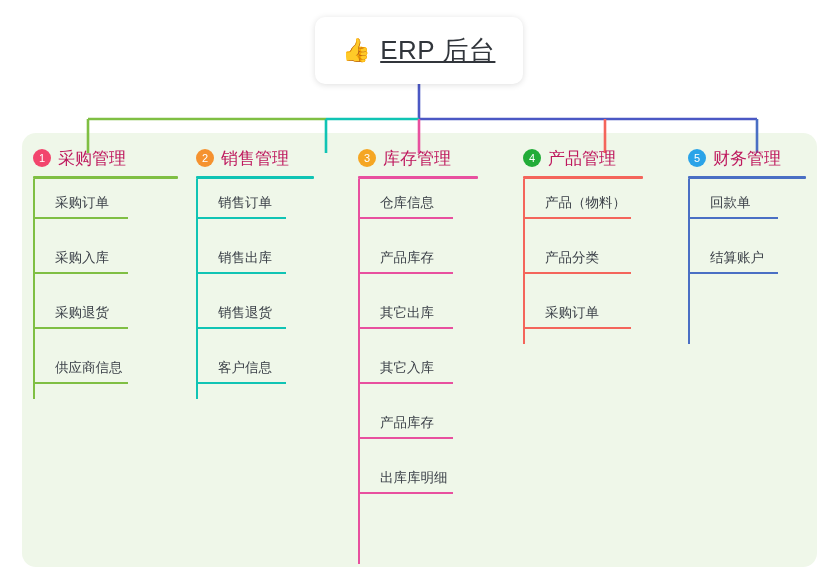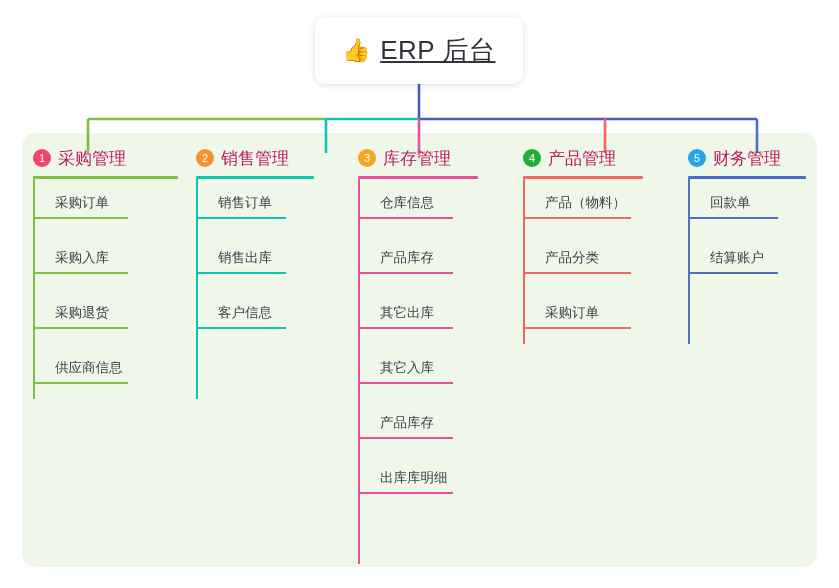--- a/index.html
+++ b/index.html
@@ -140,20 +140,24 @@
           <div class="spine" style="background: rgb(16, 196, 180); height: 220px;"></div>
           <div class="child">
             <div class="child-label">销售订单</div>
             <div class="child-rule" style="width: 90px; background: rgb(16, 196, 180);"></div>
           </div>
           <div class="child">
             <div class="child-label">销售出库</div>
             <div class="child-rule" style="width: 90px; background: rgb(16, 196, 180);"></div>
           </div>
           <div class="child">
+            <div class="child-label">销售退货</div>
+            <div class="child-rule" style="width: 90px; background: rgb(16, 196, 180);"></div>
+          </div>
+          <div class="child">
             <div class="child-label">客户信息</div>
             <div class="child-rule" style="width: 90px; background: rgb(16, 196, 180);"></div>
           </div>
         </div>
       </div>
       <div class="column" style="left: 358px;">
         <div class="col-head">
           <span class="badge" style="background: rgb(245, 166, 35);">3</span>
           <span class="col-title">库存管理</span>
         </div>

